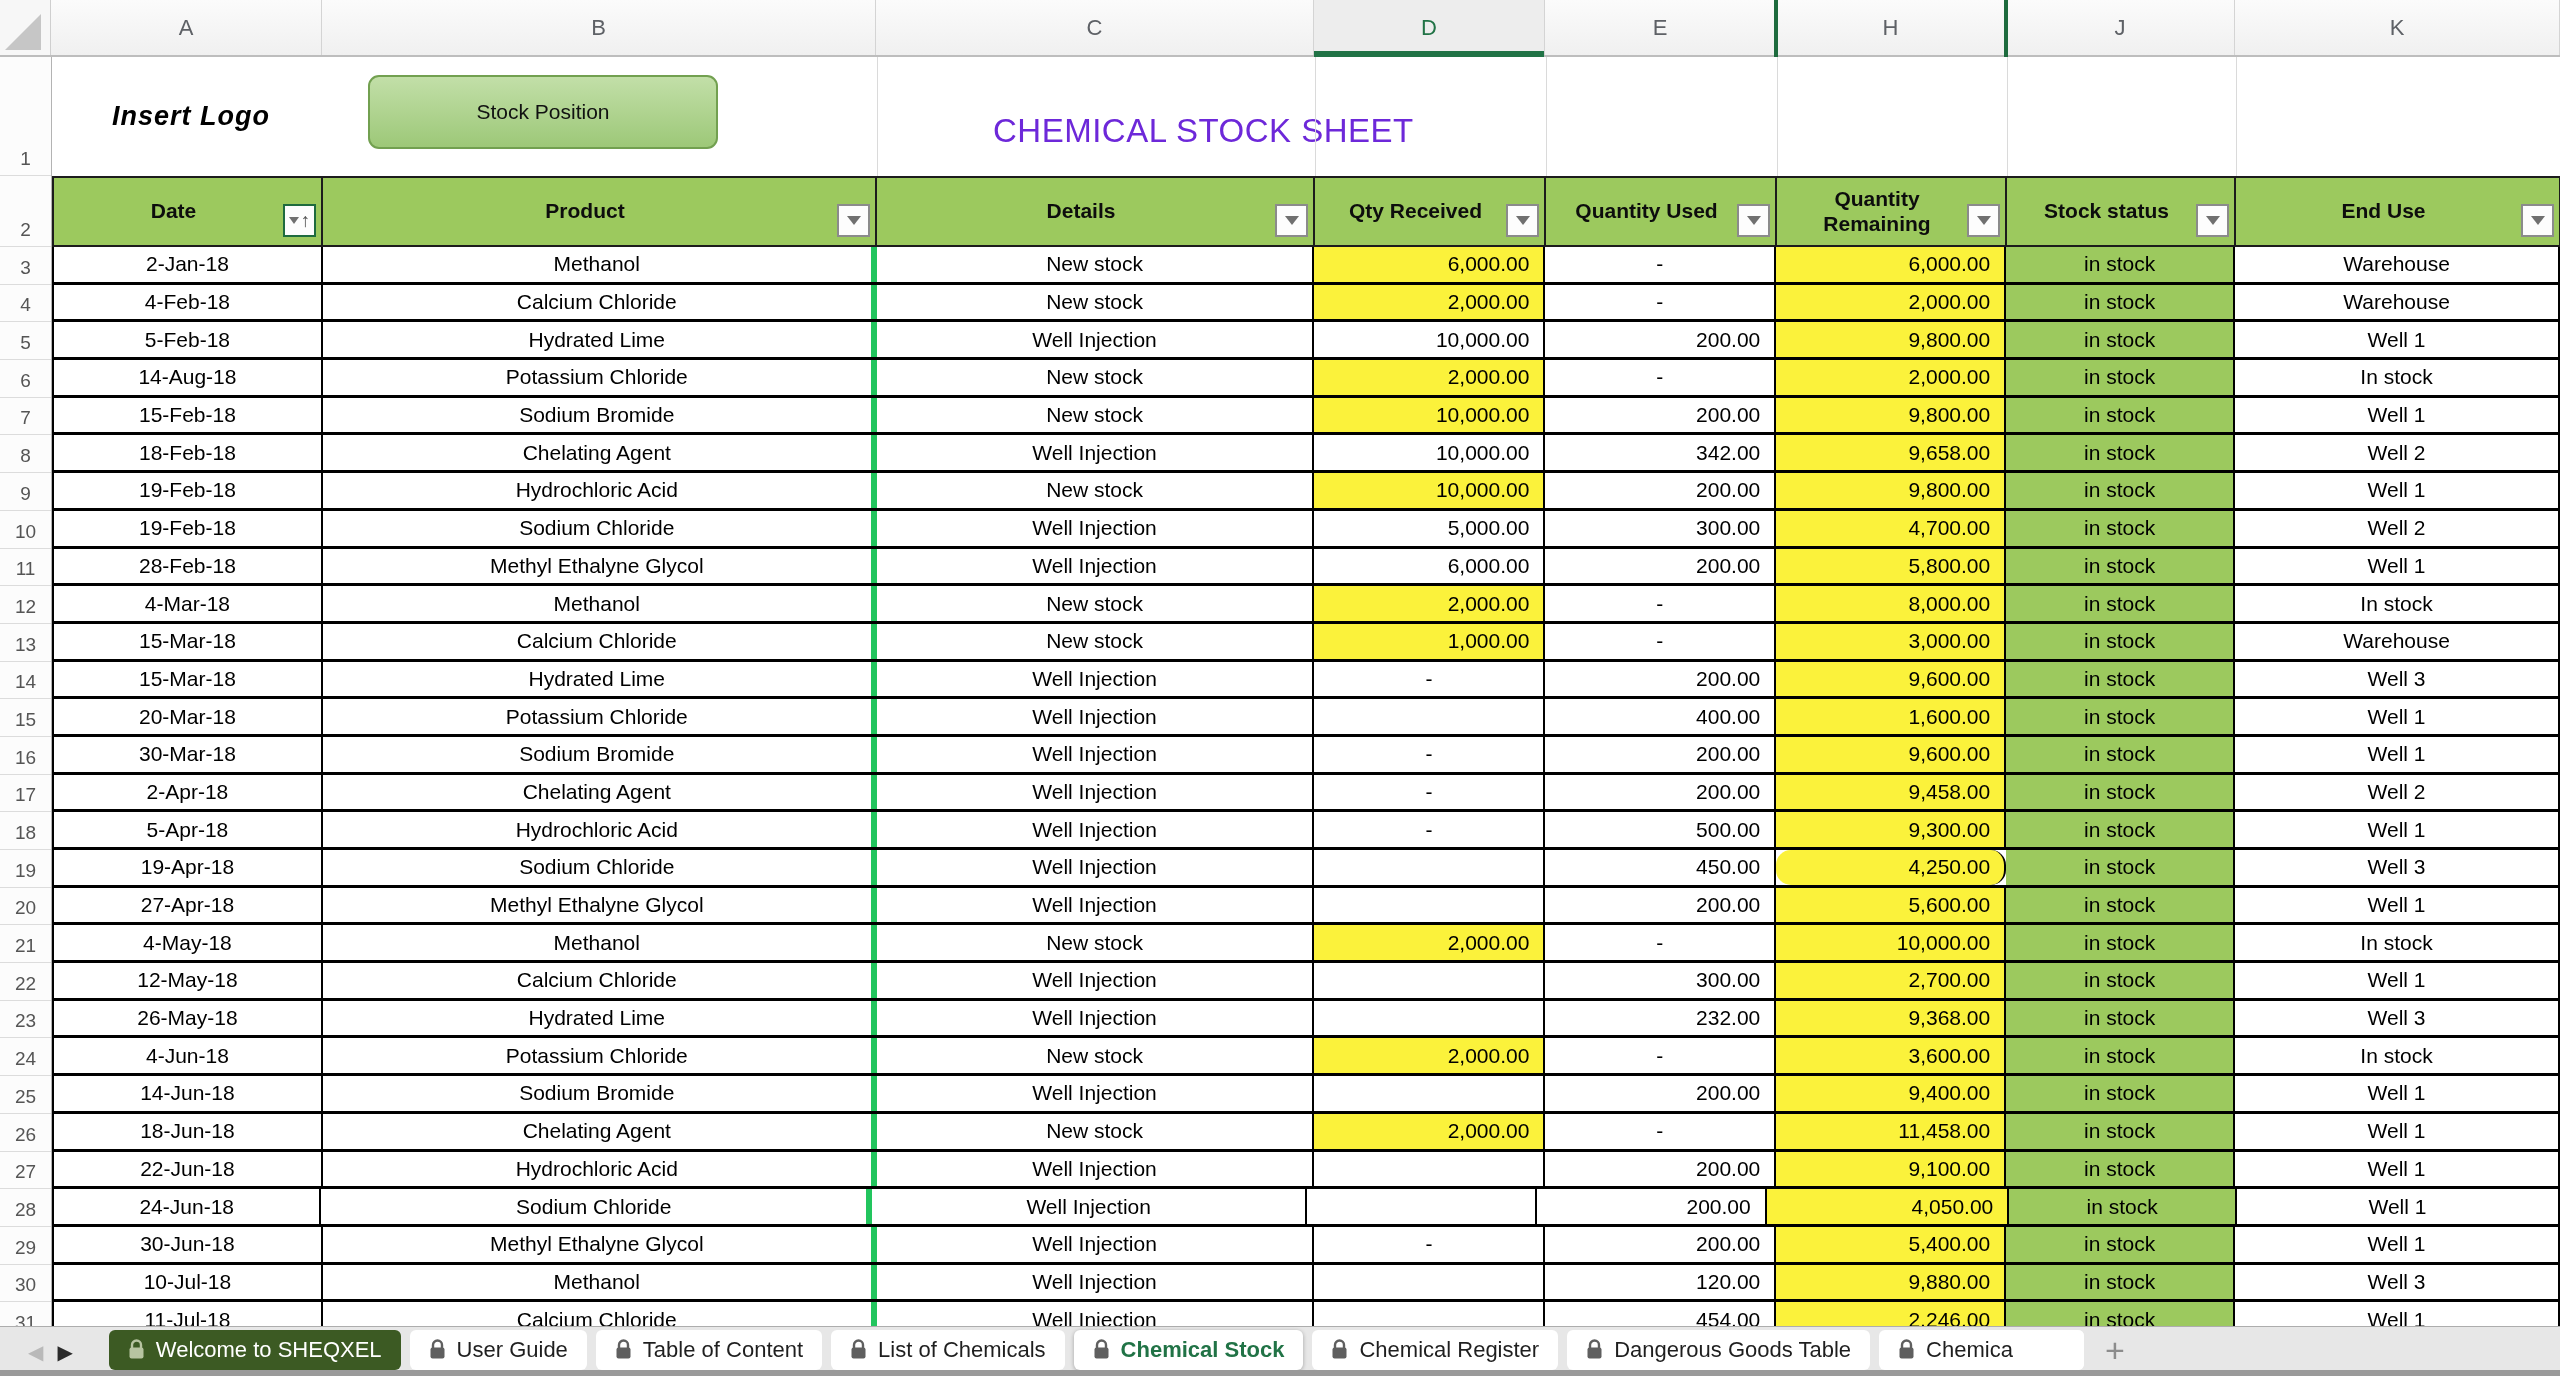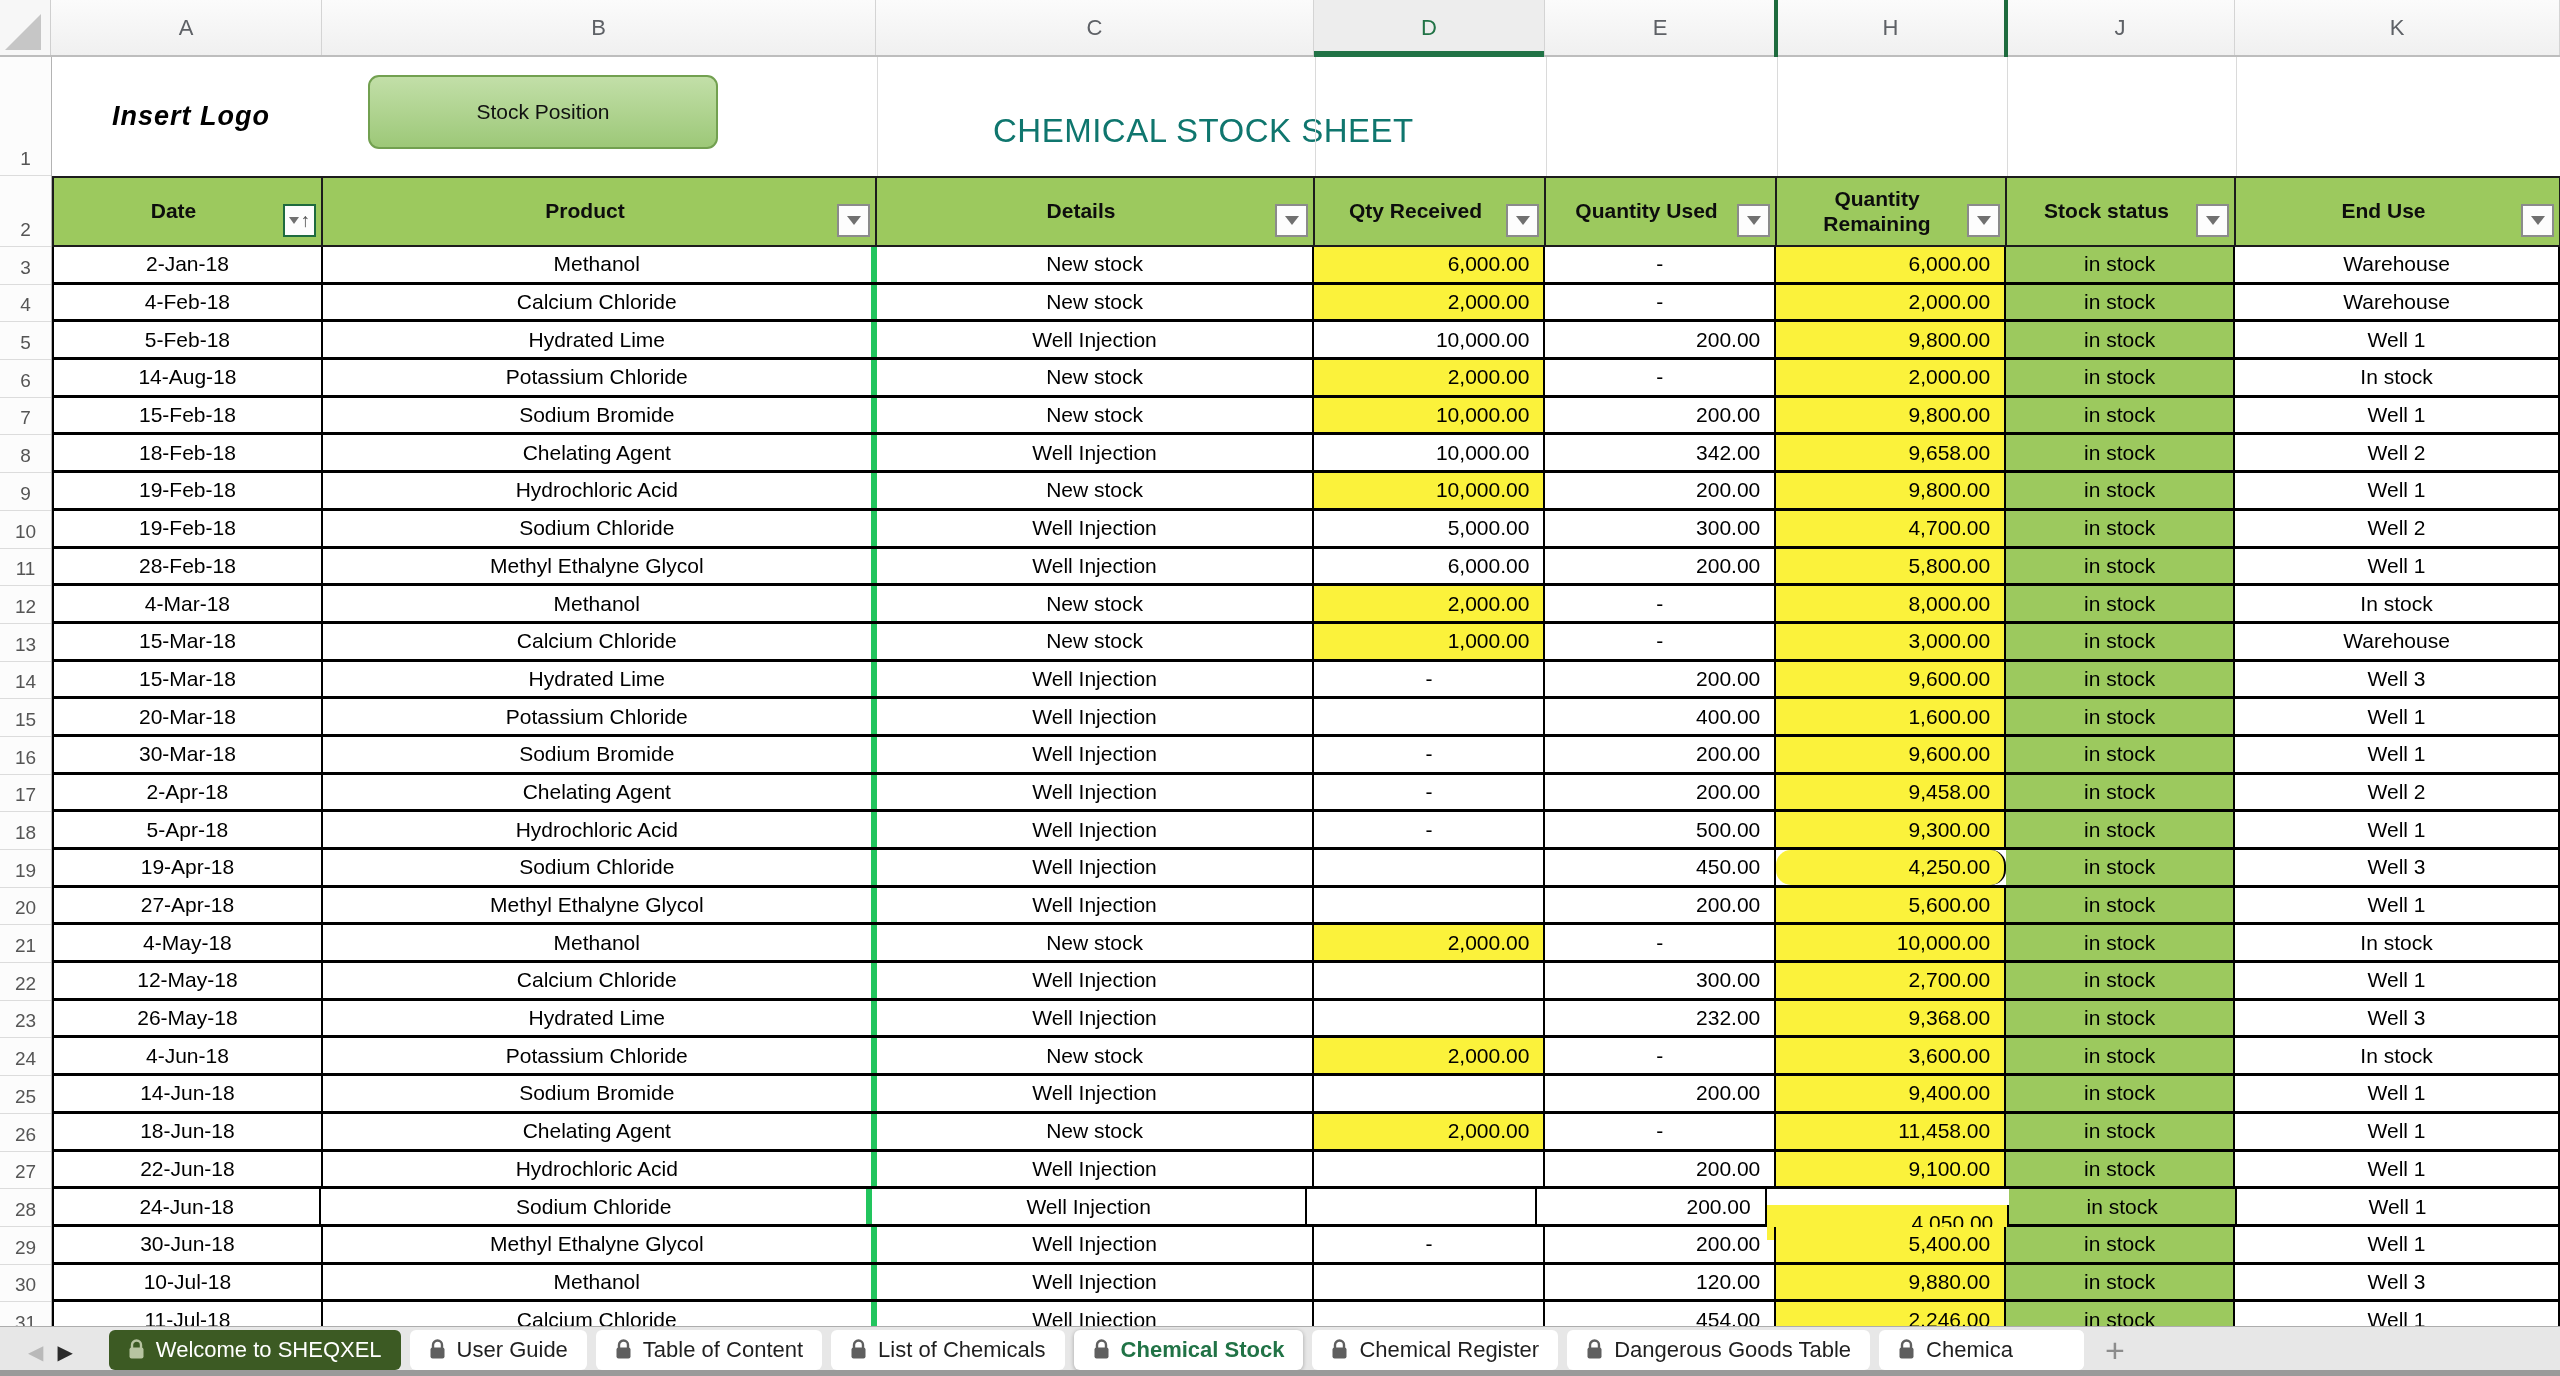--- a/index.html
+++ b/index.html
@@ -21,21 +21,21 @@
 
   
   .row1{position:absolute;top:57px;left:52px;width:2508px;height:119px;background:#fff;}
   .vline{position:absolute;top:0;bottom:0;width:1px;background:#dadada;}
   .insert-logo{position:absolute;left:60px;top:0;height:119px;display:flex;align-items:center;
                font-style:italic;font-weight:700;font-size:27px;letter-spacing:1px;}
   .stock-btn{position:absolute;left:316px;top:18px;width:350px;height:74px;border-radius:11px;
              background:linear-gradient(#c2dfa8,#9dc878);border:2px solid #72a050;
              display:flex;align-items:center;justify-content:center;font-size:21px;color:#111;cursor:pointer;}
   .sheet-title{position:absolute;left:941px;top:0;height:147px;display:flex;align-items:center;
-               font-size:33px;color:#0f766e;letter-spacing:.5px;}
+               font-size:33px;color:#6d28d9;letter-spacing:.5px;}
 
   
   .hdrrow{position:absolute;top:176px;left:52px;height:71px;display:flex;}
   .hcell{height:100%;background:#9cc95e;border:2px solid #1c1c1c;border-left-width:0;
          display:flex;align-items:center;justify-content:center;position:relative;
          font-size:21px;font-weight:700;color:#0d0d0d;text-align:center;line-height:1.15;padding:0 36px 0 8px;}
   .hcell:first-child{border-left-width:2px;}
   .fbtn{position:absolute;right:5px;bottom:8px;width:33px;height:33px;background:#fdfdfd;
         border:2px solid #8b8b8b;display:flex;align-items:center;justify-content:center;gap:2px;cursor:pointer;}
   .fbtn.sort{border-color:#1e6b3e;}
@@ -448,21 +448,21 @@
         <div class="dc num yellow" style="width: 230px;">9,100.00</div>
         <div class="dc green" style="width: 229px;">in stock</div>
         <div class="dc" style="width: 325px;">Well 1</div>
       </div>
       <div class="drow">
         <div class="dc first" style="width: 271px;">24-Jun-18</div>
         <div class="dc graysep" style="width: 554px;">Sodium Chloride</div>
         <div class="dc" style="width: 438px;">Well Injection</div>
         <div class="dc num" style="width: 231px;"></div>
         <div class="dc num" style="width: 231px;">200.00</div>
-        <div class="dc num yellow" style="width: 244px; margin-top: 16px;">4,050.00</div>
+        <div class="dc num yellow" style="width: 244px;">4,050.00</div>
         <div class="dc green" style="width: 229px;">in stock</div>
         <div class="dc" style="width: 325px;">Well 1</div>
       </div>
       <div class="drow">
         <div class="dc first" style="width: 271px;">30-Jun-18</div>
         <div class="dc graysep" style="width: 554px;">Methyl Ethalyne Glycol</div>
         <div class="dc" style="width: 438px;">Well Injection</div>
         <div class="dc dash" style="width: 231px;">-</div>
         <div class="dc num" style="width: 231px;">200.00</div>
         <div class="dc num yellow" style="width: 230px;">5,400.00</div>

